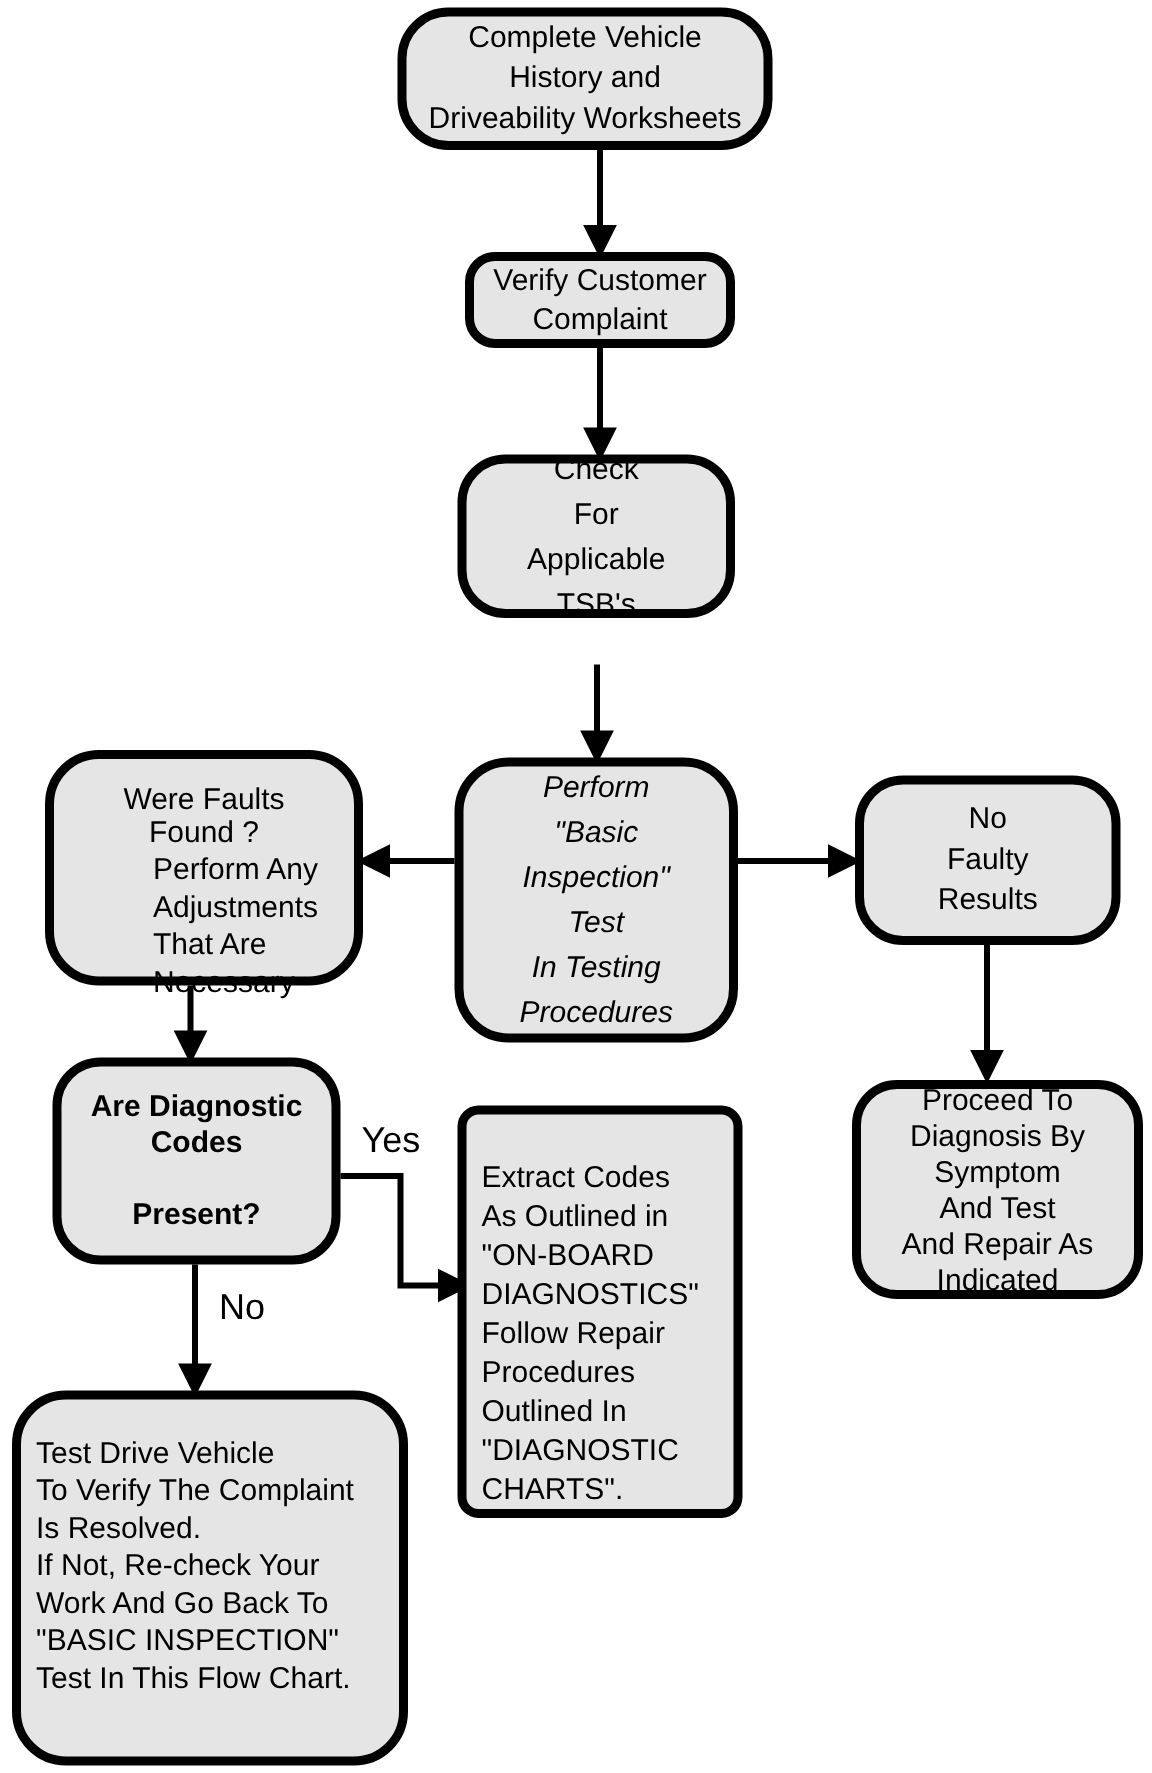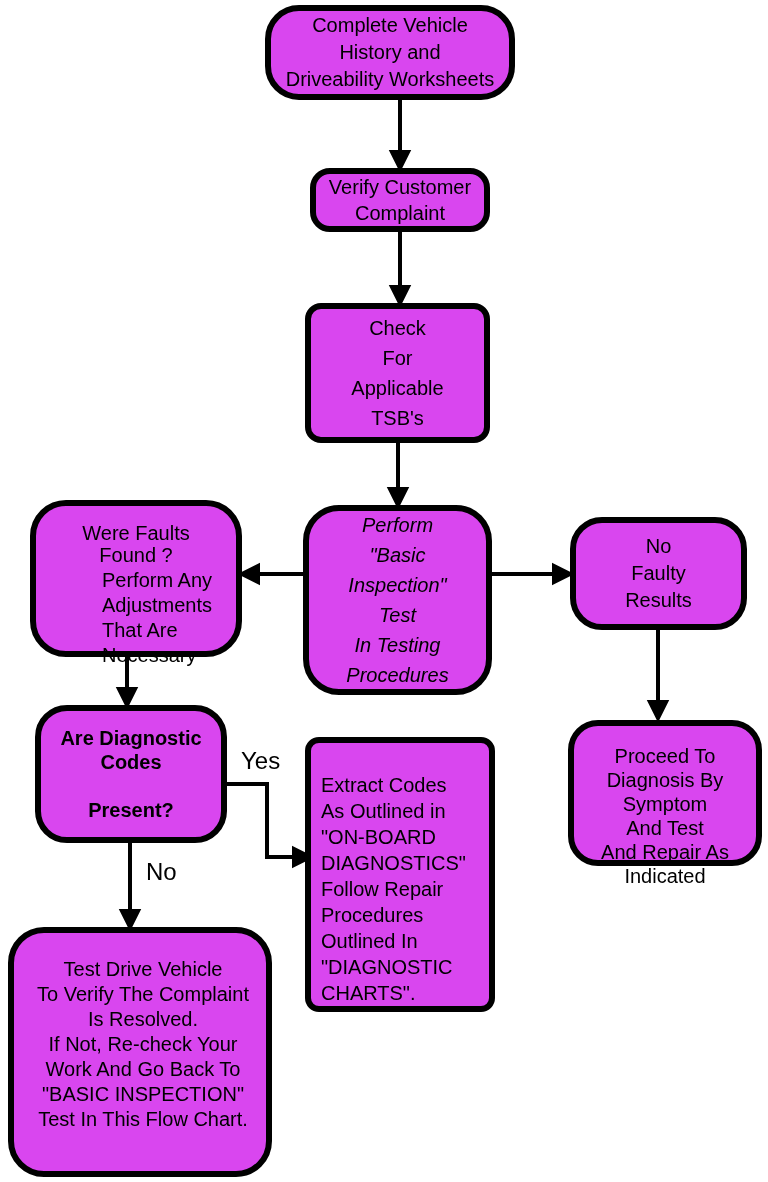--- a/index.html
+++ b/index.html
@@ -22,43 +22,43 @@
     top: 0;
     width: 768px;
     height: 1182px;
     pointer-events: none;
   }
   .node {
     position: absolute;
     box-sizing: border-box;
     border: 6px solid #000000;
     border-radius: 32px;
-    background: #d946ef;
+    background: #e5e5e5;
     display: flex;
     flex-direction: column;
     justify-content: center;
     font-size: 20px;
     text-align: center;
   }
   .node-text {
     white-space: pre-line;
     display: block;
   }
   #node-complete   { left: 265px; top: 5px;   width: 250px; height: 95px;  border-radius: 34px; line-height: 27px; }
   #node-verify     { left: 310px; top: 168px; width: 180px; height: 64px;  border-radius: 20px; line-height: 26px; justify-content: flex-end; }
-  #node-tsb        { left: 305px; top: 303px; width: 185px; height: 140px; border-radius: 16px; line-height: 30px; }
+  #node-tsb        { left: 305px; top: 303px; width: 185px; height: 109px; border-radius: 32px; line-height: 30px; }
   #node-inspection { left: 303px; top: 505px; width: 189px; height: 190px; border-radius: 36px; line-height: 30px; font-style: italic; }
   #node-faults     { left: 30px;  top: 500px; width: 212px; height: 157px; border-radius: 36px; justify-content: flex-start; padding-top: 16px; }
   #node-faults .question { text-align: center; line-height: 22px; }
   #node-faults .action   { text-align: left; padding-left: 42px; line-height: 25px; margin-top: 2px; margin-left: 24px; }
   #node-nofaulty   { left: 570px; top: 517px; width: 177px; height: 113px; border-radius: 32px; line-height: 27px; }
   #node-codes      { left: 35px;  top: 705px; width: 192px; height: 138px; border-radius: 32px; line-height: 24px; font-weight: bold; }
-  #node-proceed    { left: 568px; top: 720px; width: 194px; height: 146px; border-radius: 30px; line-height: 24px; justify-content: flex-start; padding-top: 18px; }
+  #node-proceed    { left: 568px; top: 720px; width: 194px; height: 146px; border-radius: 30px; line-height: 24px; justify-content: center; padding-top: 2px; }
   #node-extract    { left: 305px; top: 737px; width: 190px; height: 275px; border-radius: 14px; line-height: 26px; text-align: left; justify-content: flex-end; padding: 12px 2px 0 10px; }
-  #node-testdrive  { left: 8px;   top: 927px; width: 264px; height: 250px; border-radius: 36px; line-height: 25px; text-align: center; justify-content: flex-start; padding: 24px 4px 0 10px; }
+  #node-testdrive  { left: 8px;   top: 927px; width: 264px; height: 250px; border-radius: 36px; line-height: 25px; text-align: left; justify-content: flex-start; padding: 24px 4px 0 10px; }
   .edge-label {
     position: absolute;
     font-size: 24px;
     line-height: 22px;
   }
   #label-yes { left: 241px; top: 750px; }
   #label-no  { left: 146px; top: 861px; }
 </style>
 </head>
 <body>

